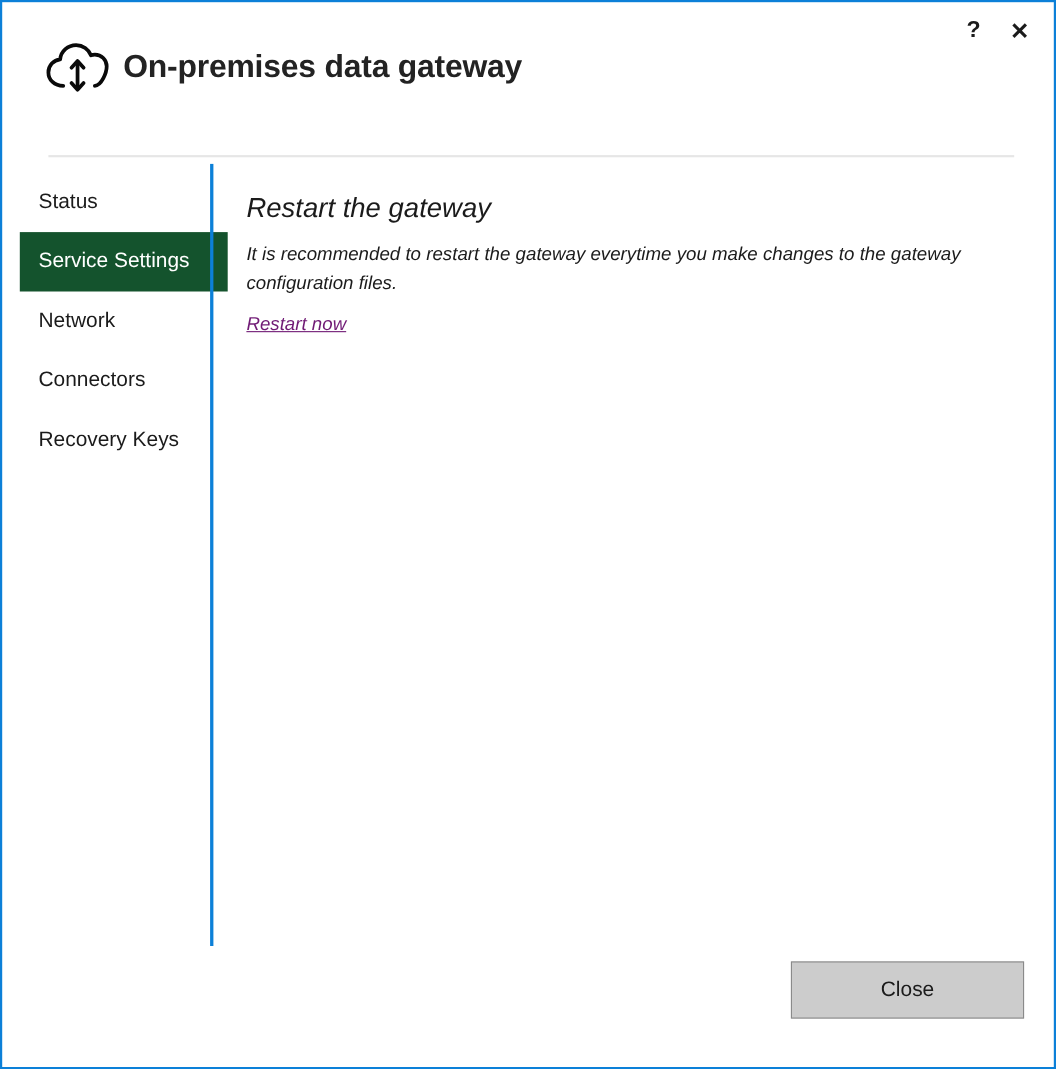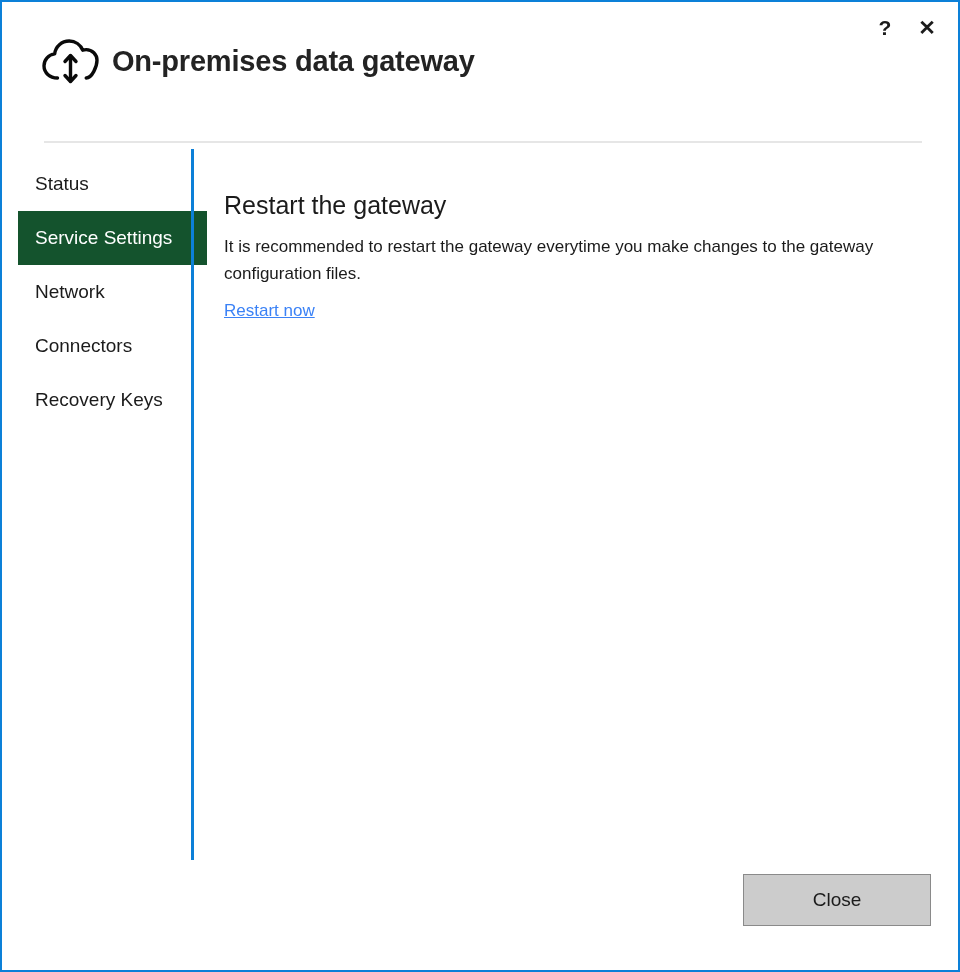--- a/index.html
+++ b/index.html
@@ -116,41 +116,42 @@
     top: 147px;
     width: 3px;
     height: 711px;
     background: #0c80d8;
   }
 
   
   .content {
     position: absolute;
     left: 222px;
-    top: 188px;
+    top: 172px;
     width: 700px;
+    font-style: italic;
   }
   .section-title {
     font-size: 25px;
     color: #1b1b1b;
     font-weight: normal;
     margin: 0;
     line-height: 30px;
   }
   .section-body {
     font-size: 17px;
     color: #1b1b1b;
     line-height: 27px;
     margin: 13px 0 0 0;
     max-width: 695px;
   }
   .link {
     display: inline-block;
     font-size: 17px;
-    color: #3b82f6;
+    color: #701a75;
     text-decoration: underline;
     cursor: pointer;
     margin-top: 14px;
   }
 
   .section-two { margin-top: 47px; }
 
   .highlight-wrap {
     position: relative;
     display: inline-block;
@@ -172,21 +173,21 @@
     position: absolute;
     left: 0;
     right: 0;
     bottom: 0;
     height: 110px;
   }
   .close-action {
     position: absolute;
     right: 27px;
     top: 14px;
-    width: 188px;
+    width: 212px;
     height: 52px;
     background: #cccccc;
     border: 1px solid #8a8a8a;
     color: #1b1b1b;
     font-size: 19px;
     font-family: "Liberation Sans", sans-serif;
     cursor: pointer;
   }
 </style>
 </head>

